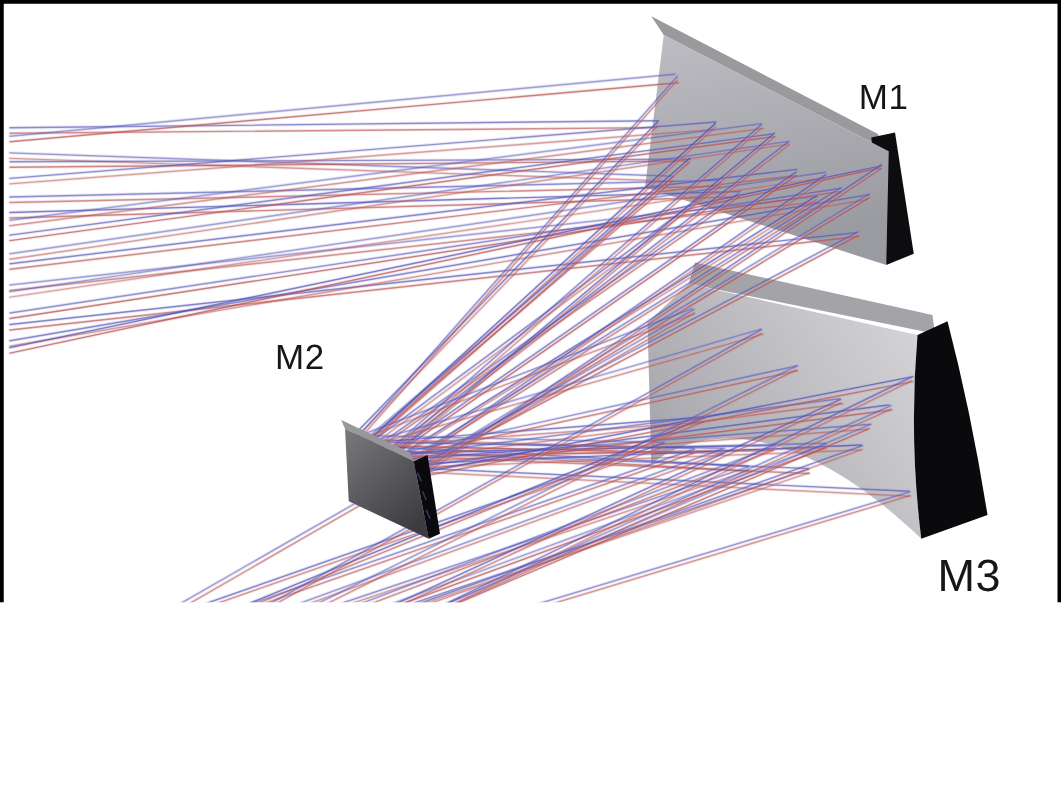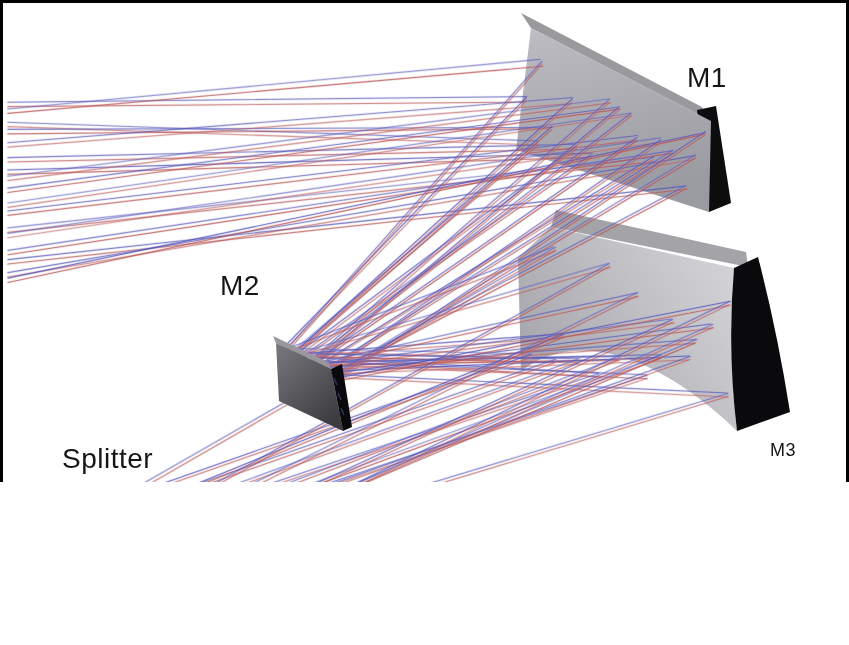--- a/index.html
+++ b/index.html
@@ -432,15 +432,14 @@
         <line x1="205.48535804873583" y1="587.0168755866356" x2="251.55142666628495" y2="602.1845452633304" stroke="#9c9cd8" stroke-width="2.7" opacity="0.22"></line>
         <line x1="205.48535804873583" y1="587.0168755866356" x2="251.55142666628495" y2="602.1845452633304" stroke="#4747b2" stroke-width="1.15" opacity="0.68"></line>
         <line x1="207.66590309313773" y1="586.0863895416662" x2="251.74106277164123" y2="604.707349838087" stroke="#9c9cd8" stroke-width="2.7" opacity="0.22"></line>
         <line x1="207.66590309313773" y1="586.0863895416662" x2="251.74106277164123" y2="604.707349838087" stroke="#4747b2" stroke-width="1.15" opacity="0.59"></line>
       </g>
       <rect x="1.5" y="1.5" width="846" height="642" fill="none" stroke="#000000" stroke-width="3"></rect>
     </svg>
 
   <div class="optic-label" style="left: 687px; top: 62px; font-size: 28px;">M1</div>
   <div class="optic-label" style="left: 220px; top: 270px; font-size: 28px;">M2</div>
-  <div class="optic-label" style="left: 770px; top: 440px; font-size: 18px;">M3</div>
-  <div class="optic-label" style="left: 62px; top: 443px; font-size: 28px;">Splitter</div>
+  <div class="optic-label" style="left: 750px; top: 440px; font-size: 36px;">M3</div>
 </div>
 
 </body></html>

